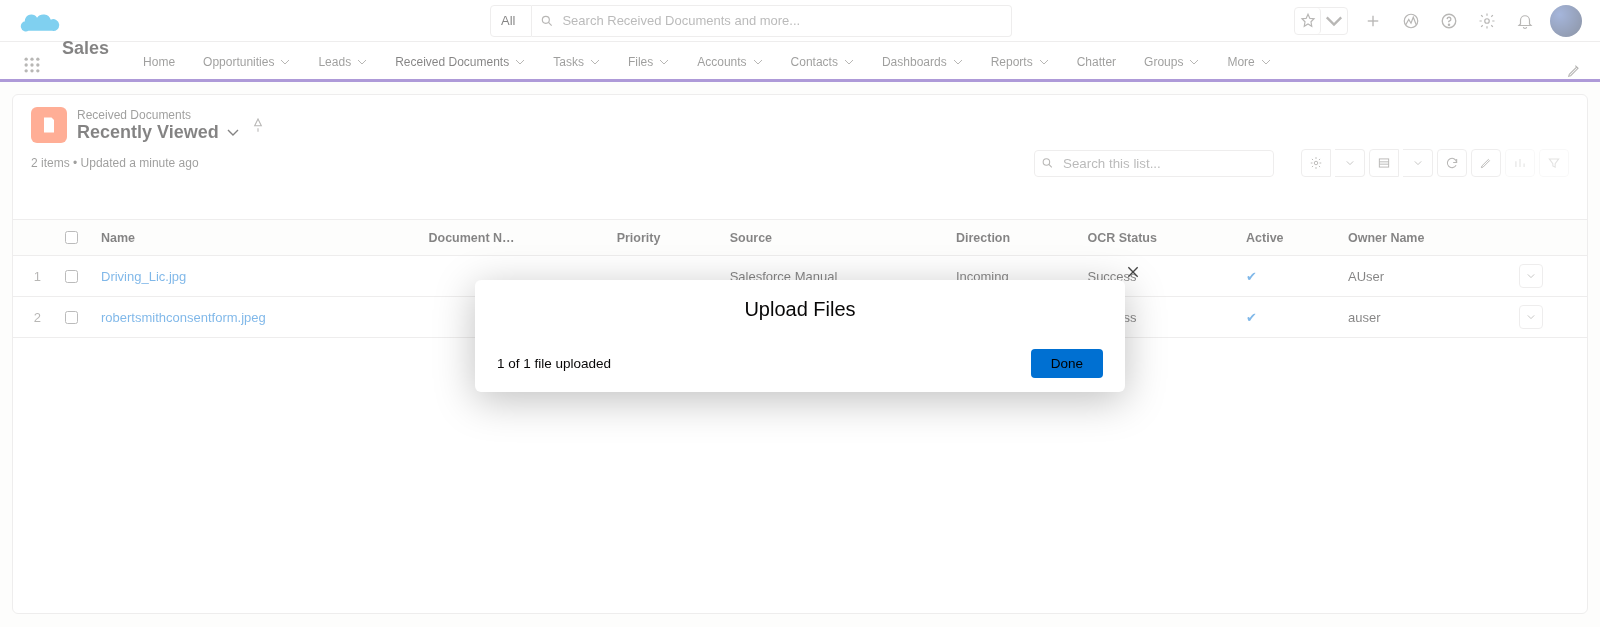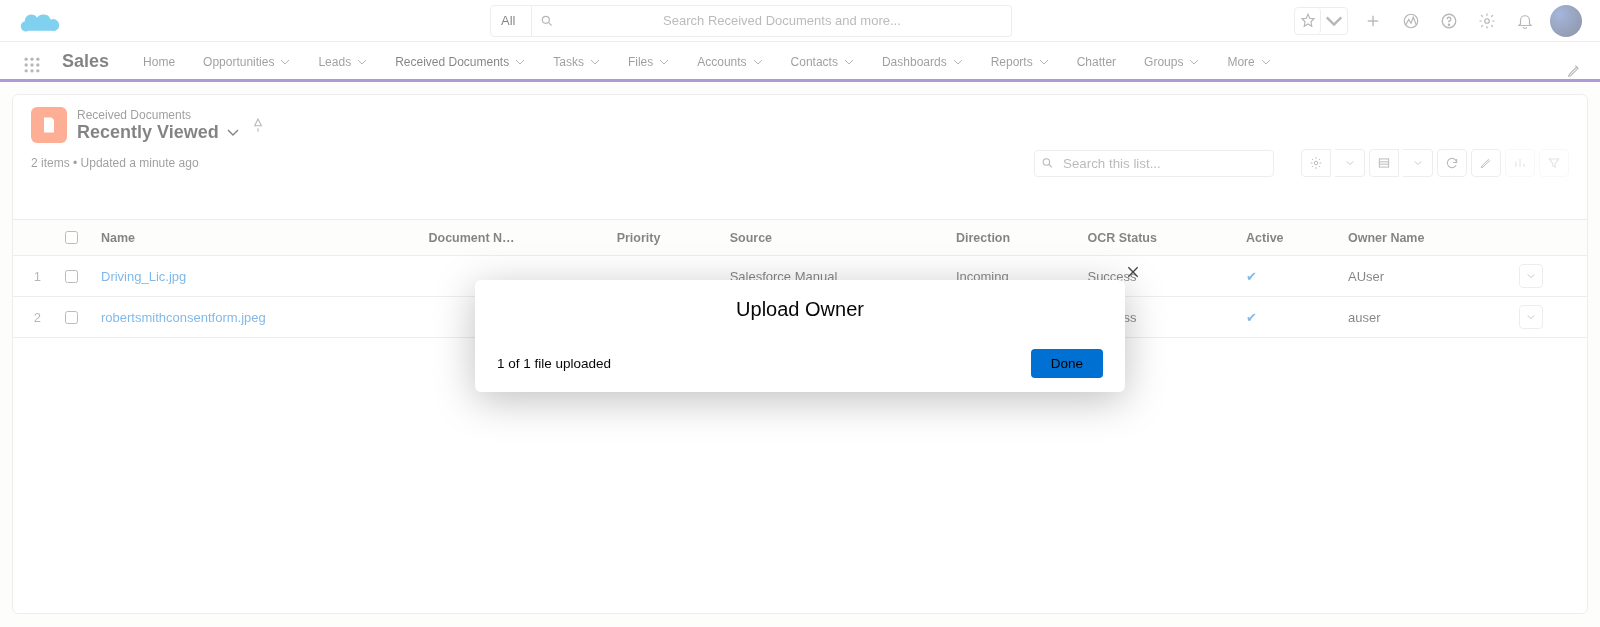--- a/index.html
+++ b/index.html
@@ -60,21 +60,20 @@
   .global-search {
     width: 480px;
     padding: 6px 10px 6px 30px;
     border: 1px solid var(--border);
     border-left: none;
     border-radius: 0 4px 4px 0;
     font-size: 13px;
     color: var(--text-weak);
     background: #fff;
     height: 32px;
-    text-align: center;
   }
   .search-icon-wrap { position: relative; }
   .search-icon-wrap svg {
     position: absolute;
     left: 8px; top: 50%;
     transform: translateY(-50%);
     width: 14px; height: 14px;
     stroke: #706e6b;
   }
 
@@ -117,21 +116,21 @@
   }
   .waffle {
     width: 28px; height: 28px;
     margin-right: 16px;
     display: grid; place-items: center;
   }
   .waffle svg { width: 20px; height: 20px; }
   .app-name {
     font-size: 18px; font-weight: 600;
     margin-right: 22px;
-    padding-bottom: 7px;
+    padding-bottom: 20px;
   }
   .tabs {
     display: flex;
     align-items: flex-end;
     gap: 4px;
   }
   .tab {
     display: flex; align-items: center;
     gap: 6px;
     padding: 10px 12px;
@@ -671,21 +670,21 @@
 </div>
 
 <div class="scrim">
   <div class="modal">
     <div class="modal-close">
       <svg viewBox="0 0 24 24" fill="none" stroke="currentColor" stroke-width="2">
           <line x1="5" y1="5" x2="19" y2="19"></line>
           <line x1="19" y1="5" x2="5" y2="19"></line>
         </svg>
     </div>
-    <div class="modal-title">Upload Owner</div>
+    <div class="modal-title">Upload Files</div>
 
 
     <div class="modal-footer">
       <span>1 of 1 file uploaded</span>
       <div class="mf-spacer"></div>
       <button class="done-btn">Done</button>
     </div>
   </div>
 </div>
 

